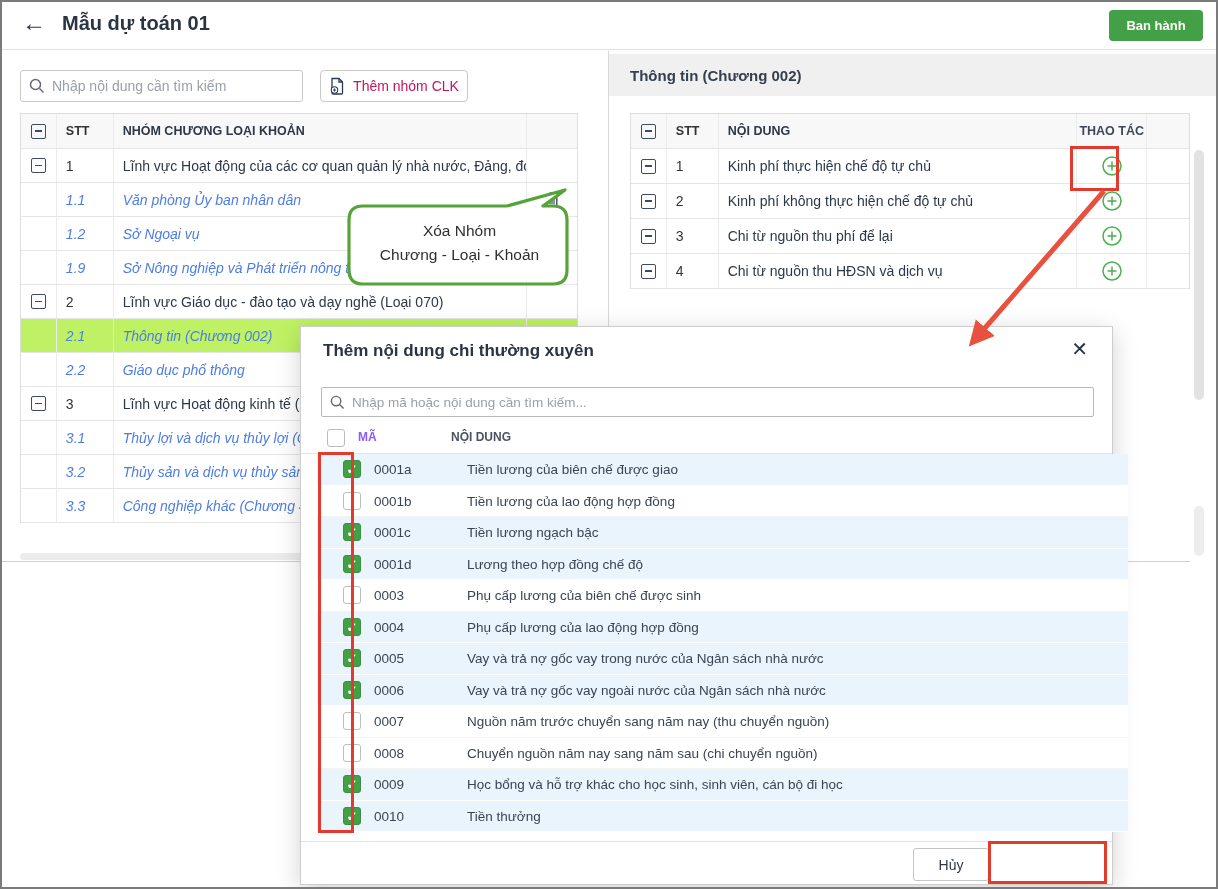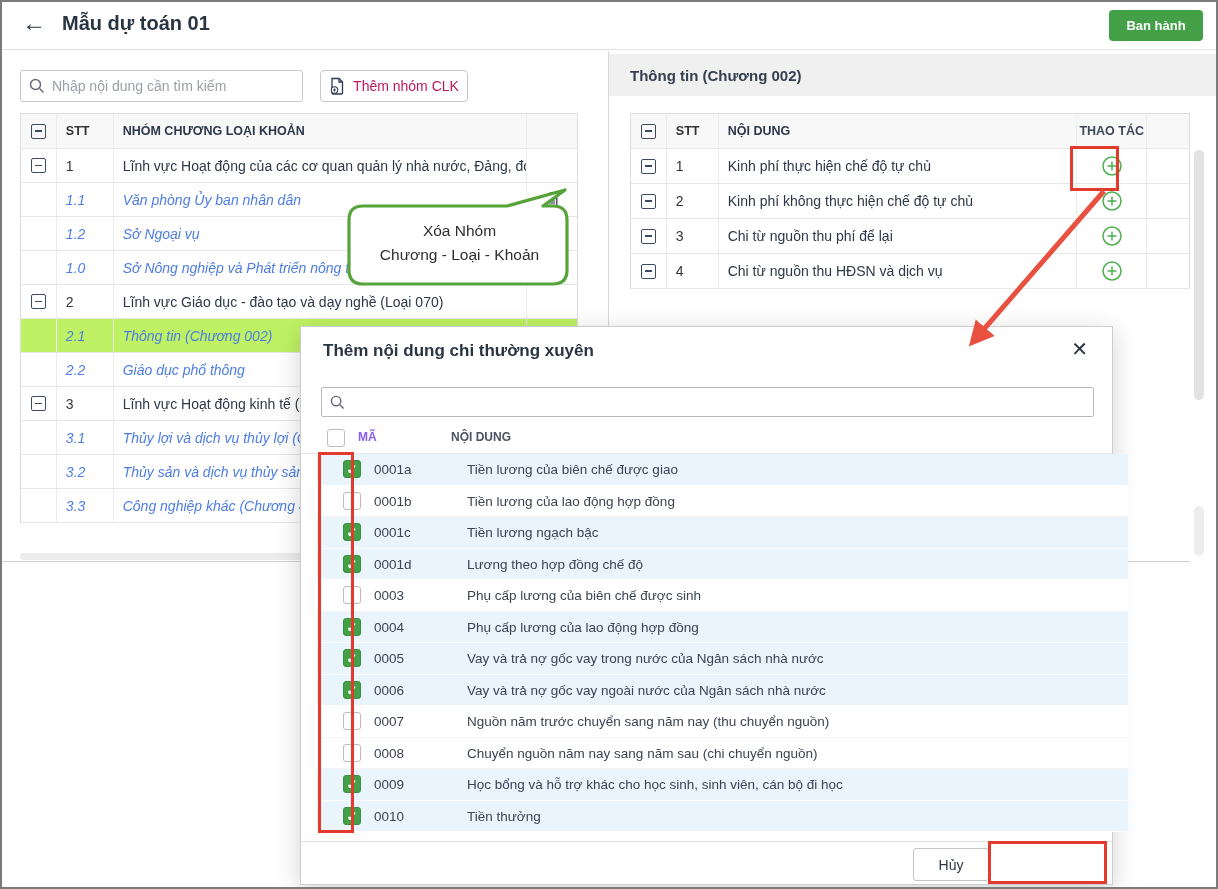--- a/index.html
+++ b/index.html
@@ -169,21 +169,21 @@
                 <path d="M5.5 4 V2.8 a1 1 0 0 1 1 -1 h3 a1 1 0 0 1 1 1 V4" stroke="#2b3a55" stroke-width="1.3" fill="none"></path>
                 <rect x="3.2" y="4" width="9.6" height="12.2" rx="1.4" fill="none" stroke="#2b3a55" stroke-width="1.3"></rect>
                 <path d="M6 7 v6.2 M8 7 v6.2 M10 7 v6.2" stroke="#2b3a55" stroke-width="1.1" fill="none"></path>
               </svg>
             </span>
           </div>
         </div>
 
         <div class="lt-row child">
           <div class="cell c-collapse"></div>
-          <div class="cell c-stt">1.0</div>
+          <div class="cell c-stt">1.9</div>
           <div class="cell c-name">Sở Nông nghiệp và Phát triển nông thôn</div>
           <div class="cell c-action">
             <span class="trash">
               <svg width="16" height="18" viewBox="0 0 16 18">
                 <path d="M1.5 4 h13" stroke="#2b3a55" stroke-width="1.3" fill="none"></path>
                 <path d="M5.5 4 V2.8 a1 1 0 0 1 1 -1 h3 a1 1 0 0 1 1 1 V4" stroke="#2b3a55" stroke-width="1.3" fill="none"></path>
                 <rect x="3.2" y="4" width="9.6" height="12.2" rx="1.4" fill="none" stroke="#2b3a55" stroke-width="1.3"></rect>
                 <path d="M6 7 v6.2 M8 7 v6.2 M10 7 v6.2" stroke="#2b3a55" stroke-width="1.1" fill="none"></path>
               </svg>
             </span>
@@ -382,20 +382,21 @@
   <div class="vscroll-lower"></div>
 
   <div class="modal">
     <div class="modal-title">Thêm nội dung chi thường xuyên</div>
     <div class="modal-close">✕</div>
     <div class="modal-search">
       <svg width="15" height="15" viewBox="0 0 16 16">
           <circle cx="6.5" cy="6.5" r="5" fill="none" stroke="#667" stroke-width="1.5"></circle>
           <line x1="10.5" y1="10.5" x2="14.5" y2="14.5" stroke="#667" stroke-width="1.5"></line>
         </svg>
+      <input placeholder="Nhập mã hoặc nội dung cần tìm kiếm..." style="">
     </div>
     <div class="m-header">
       <span class="m-check"></span>
       <span class="m-col-code">MÃ</span>
       <span class="m-col-content">NỘI DUNG</span>
     </div>
     <div class="m-rows">
 
         <div class="m-row checked">
           <span class="m-check"></span>

